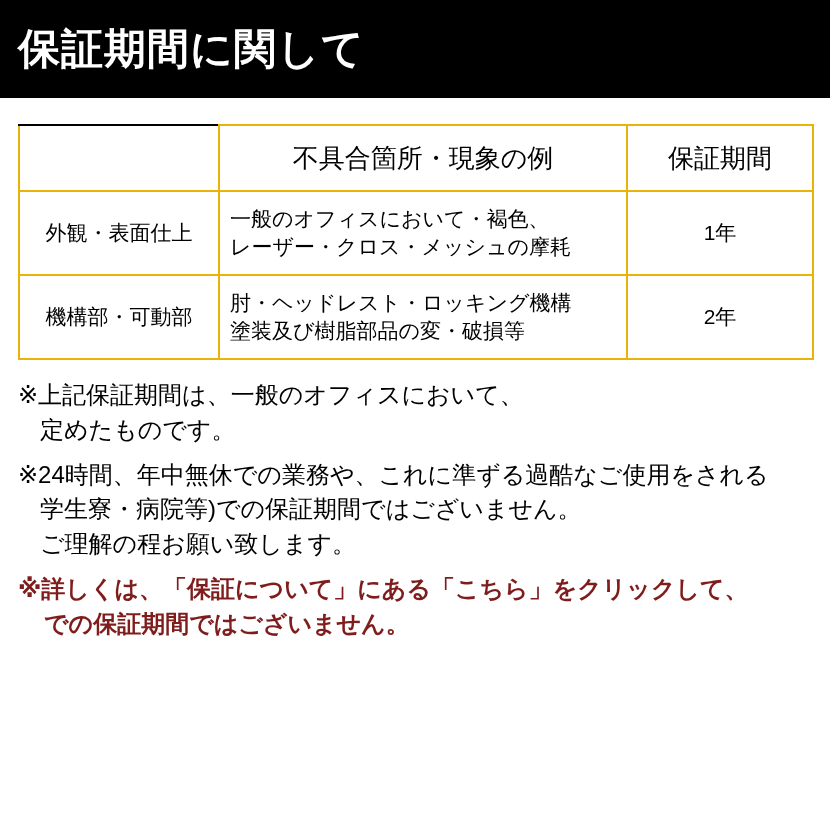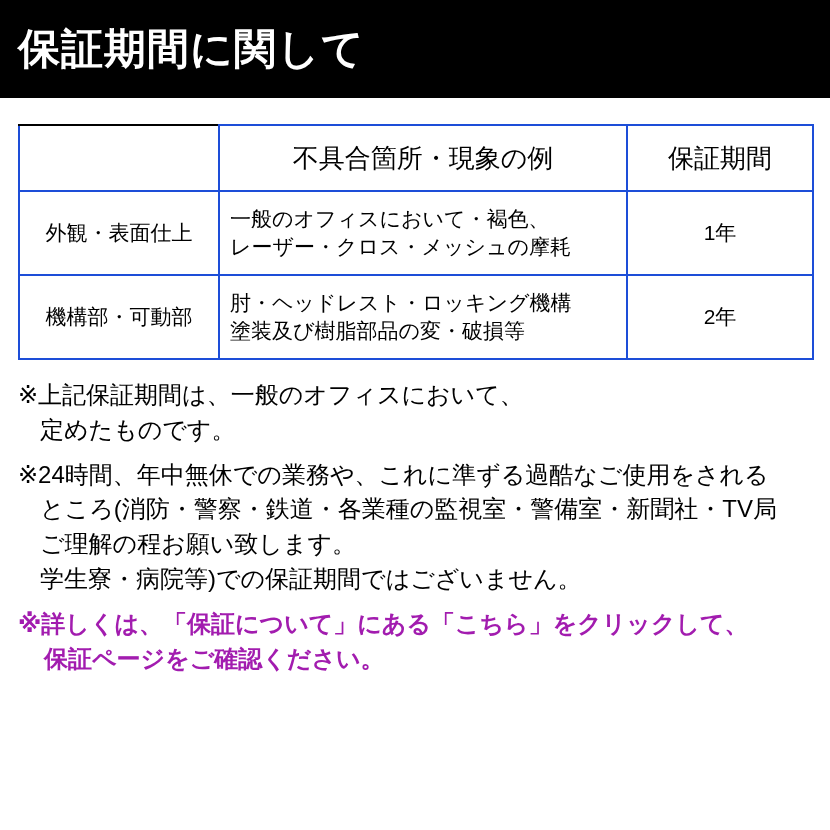--- a/index.html
+++ b/index.html
@@ -43,21 +43,21 @@
     padding: 26px 18px 0 18px;
     box-sizing: border-box;
   }
   table.warranty {
     border-collapse: collapse;
     width: 794px;
     table-layout: fixed;
   }
   table.warranty th,
   table.warranty td {
-    border: 2px solid #1d4ed8;
+    border: 2px solid #eab308;
     padding: 8px 10px;
     box-sizing: border-box;
     vertical-align: middle;
   }
   col.c-cat   { width: 200px; }
   col.c-desc  { width: 408px; }
   col.c-term  { width: 186px; }
 
   table.warranty thead th {
     height: 66px;
@@ -99,21 +99,21 @@
     margin-bottom: 10px;
   }
   .note-line {
     display: block;
     white-space: nowrap;
   }
   .note-line.indent {
     padding-left: 22px;
   }
   .note.red {
-    color: #a21caf;
+    color: #7f1d1d;
     font-weight: bold;
   }
   .note.red .note-line.indent {
     padding-left: 26px;
   }
 </style>
 </head>
 <body>
 
 <div class="page">
@@ -159,25 +159,24 @@
 
   <div class="notes">
 
     <div class="note">
       <span class="note-line">※上記保証期間は、一般のオフィスにおいて、</span>
       <span class="note-line indent">定めたものです。</span>
     </div>
 
     <div class="note">
       <span class="note-line">※24時間、年中無休での業務や、これに準ずる過酷なご使用をされる</span>
-      <span class="note-line indent">ところ(消防・警察・鉄道・各業種の監視室・警備室・新聞社・TV局</span>
+      <span class="note-line indent">学生寮・病院等)での保証期間ではございません。</span>
       <span class="note-line indent">ご理解の程お願い致します。</span>
-      <span class="note-line indent">学生寮・病院等)での保証期間ではございません。</span>
     </div>
 
     <div class="note red">
       <span class="note-line">※詳しくは、「保証について」にある「こちら」をクリックして、</span>
-      <span class="note-line indent">保証ページをご確認ください。</span>
+      <span class="note-line indent">での保証期間ではございません。</span>
     </div>
 
   </div>
 
 </div>
 
 </body></html>

